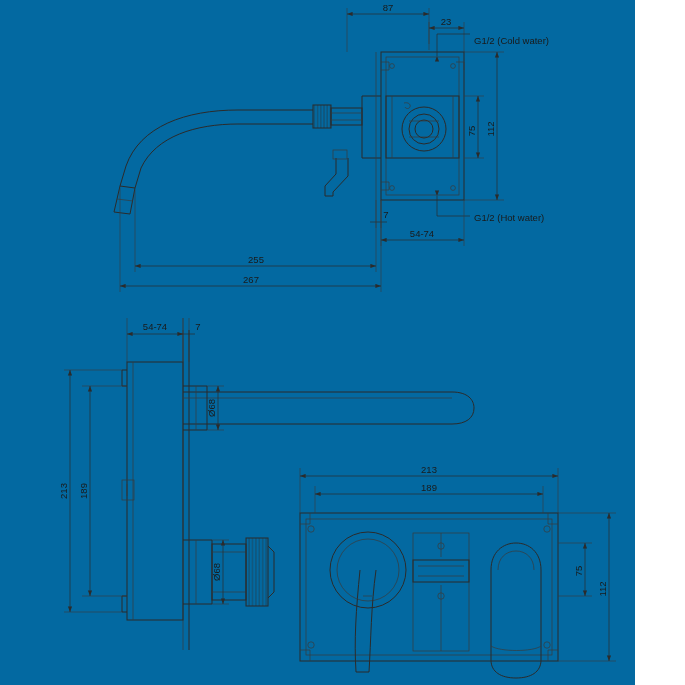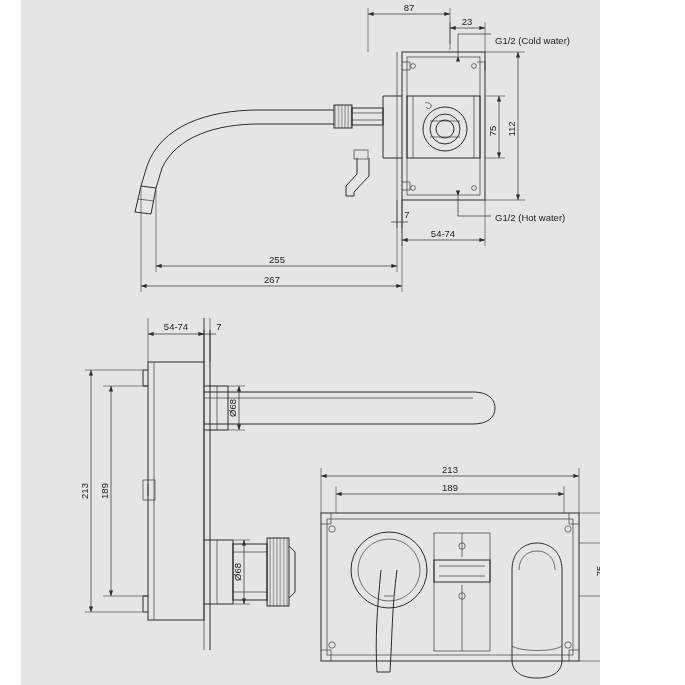--- a/index.html
+++ b/index.html
@@ -5,25 +5,24 @@
   html, body {
     margin: 0;
     padding: 0;
     background: #ffffff;
   }
   body {
     font-family: "Liberation Sans", sans-serif;
   }
   #sheet {
     position: relative;
-    width: 579px;
+    width: 635px;
     height: 685px;
-    background: #e5e5e5;
+    background: #0369a1;
     overflow: hidden;
-    margin-left: 21px;
   }
   #sheet svg {
     position: absolute;
     left: 0;
     top: 0;
   }
   .dimtext {
     font-family: "Liberation Sans", sans-serif;
     font-size: 9.5px;
     fill: #1a1a1a;

